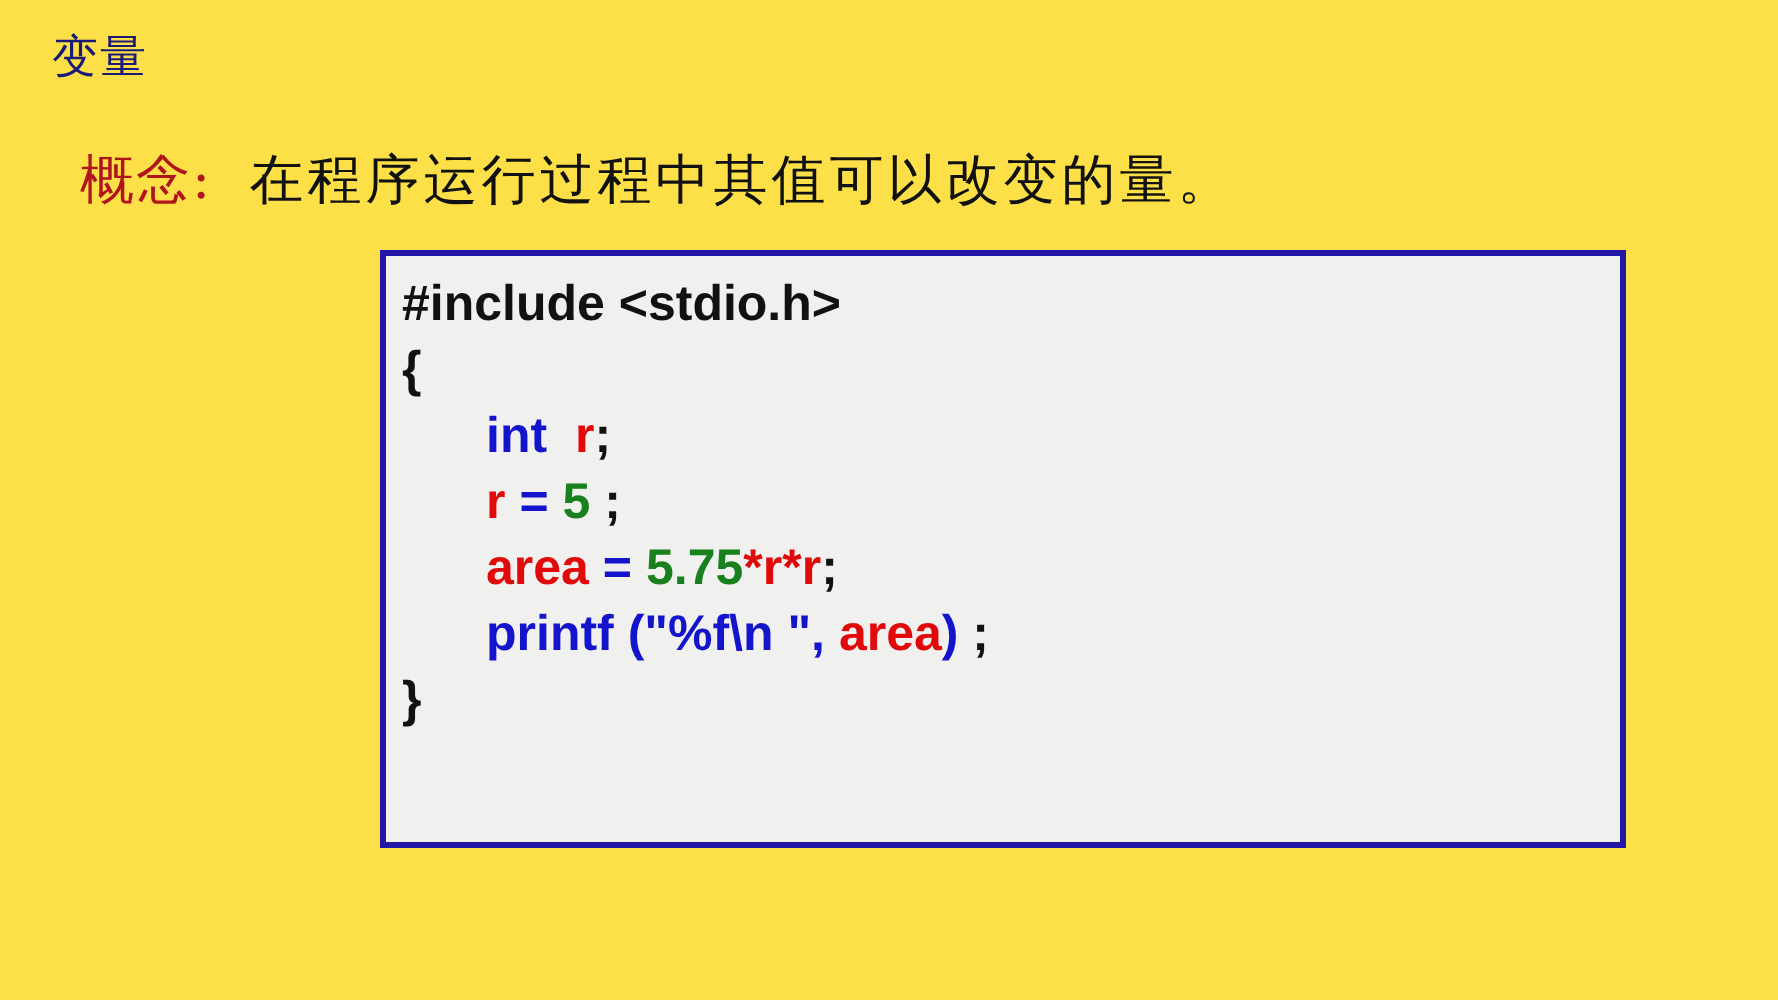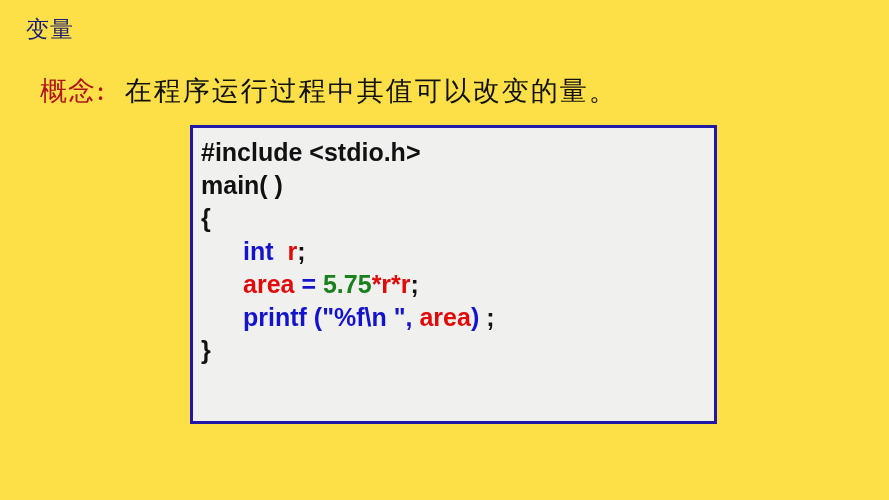--- a/index.html
+++ b/index.html
@@ -53,21 +53,21 @@
     color: #111111;
     letter-spacing: 2px;
     margin-left: 10px;
   }
 
   
   #code-box {
     position: absolute;
     left: 190px;
     top: 125px;
-    width: 527px;
+    width: 623px;
     height: 299px;
     box-sizing: border-box;
     border: 3px solid #2218a8;
     background: #f0f0ef;
     padding: 8px 0 0 8px;
   }
   .code-line {
     font-family: "Liberation Sans", sans-serif;
     font-weight: bold;
     font-size: 25px;
@@ -92,21 +92,21 @@
   <div id="slide-title">变量</div>
 
   <div id="concept-line">
     <span id="concept-label">概念:</span>
     <span id="concept-text">在程序运行过程中其值可以改变的量。</span>
   </div>
 
   <div id="code-box">
 
   <div class="code-line"><span class="tok-black">#include &lt;stdio.h&gt;</span></div>
-      <div class="code-line"><span class="tok-black">main( )</span></div>
       <div class="code-line"><span class="tok-black">{</span></div>
       <div class="code-line indented"><span class="tok-blue">int</span><span class="tok-black">  </span><span class="tok-red">r</span><span class="tok-black">;</span></div>
+      <div class="code-line indented"><span class="tok-red">r</span><span class="tok-black"> </span><span class="tok-blue">=</span><span class="tok-black"> </span><span class="tok-green">5</span><span class="tok-black"> ;</span></div>
       <div class="code-line indented"><span class="tok-red">area</span><span class="tok-black"> </span><span class="tok-blue">=</span><span class="tok-black"> </span><span class="tok-green">5.75</span><span class="tok-red">*r*r</span><span class="tok-black">;</span></div>
       <div class="code-line indented"><span class="tok-blue">printf ("%f\n ", </span><span class="tok-red">area</span><span class="tok-blue">)</span><span class="tok-black"> ;</span></div>
       <div class="code-line"><span class="tok-black">}</span></div>
     </div>
 
 </div>
 
 </body></html>

